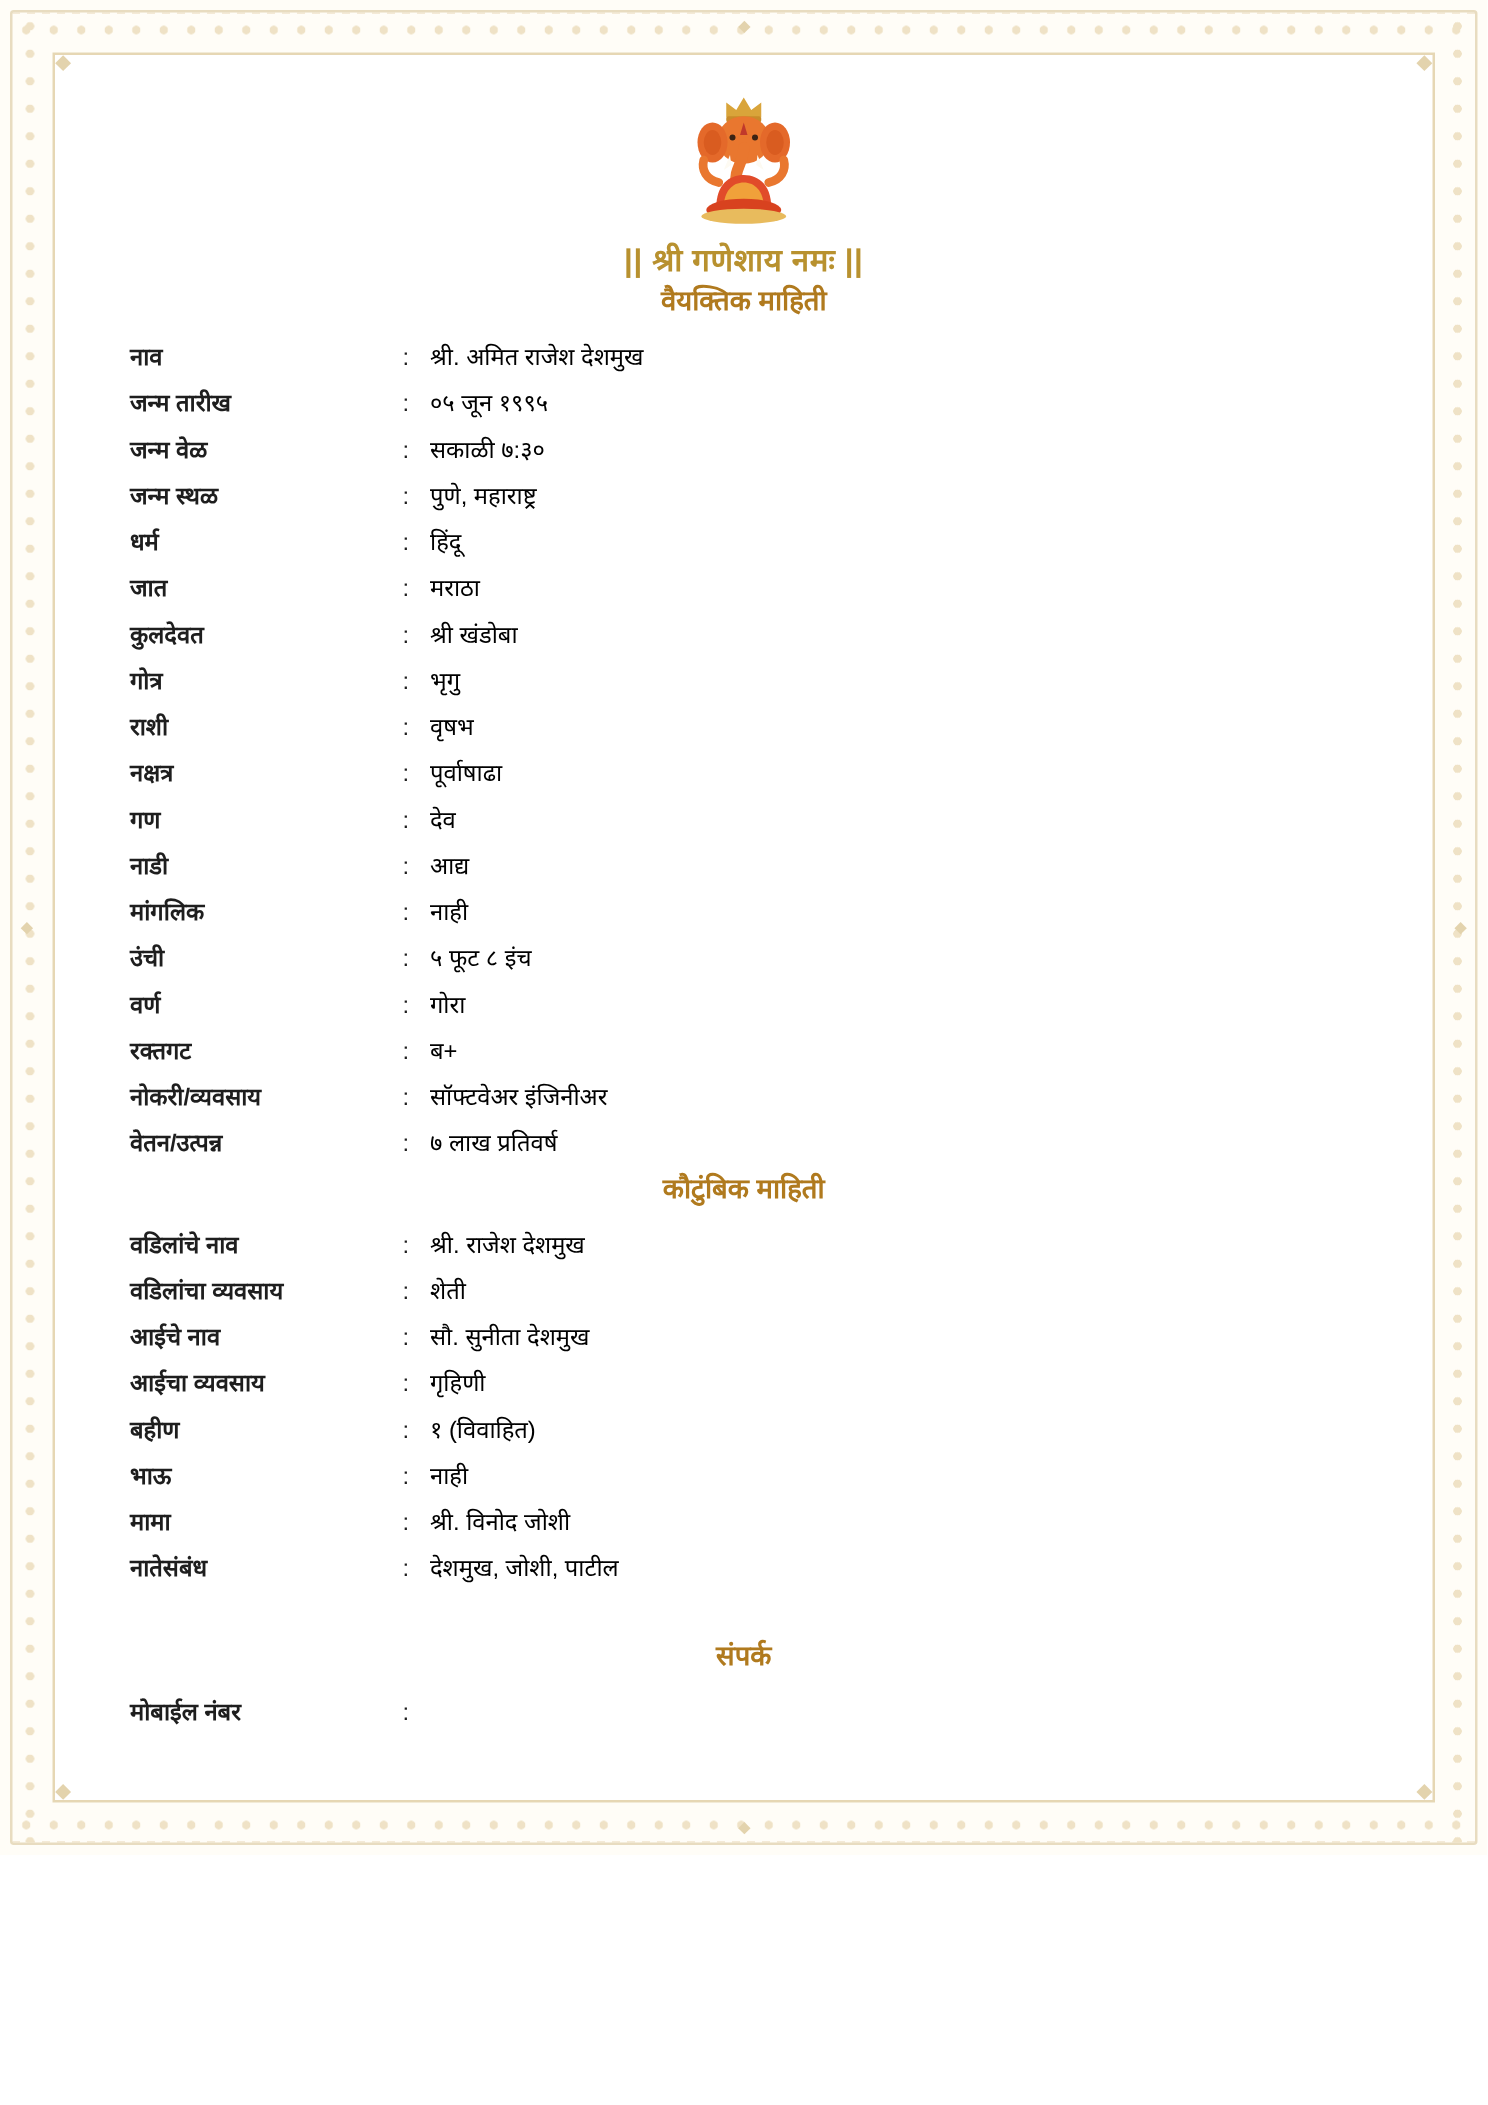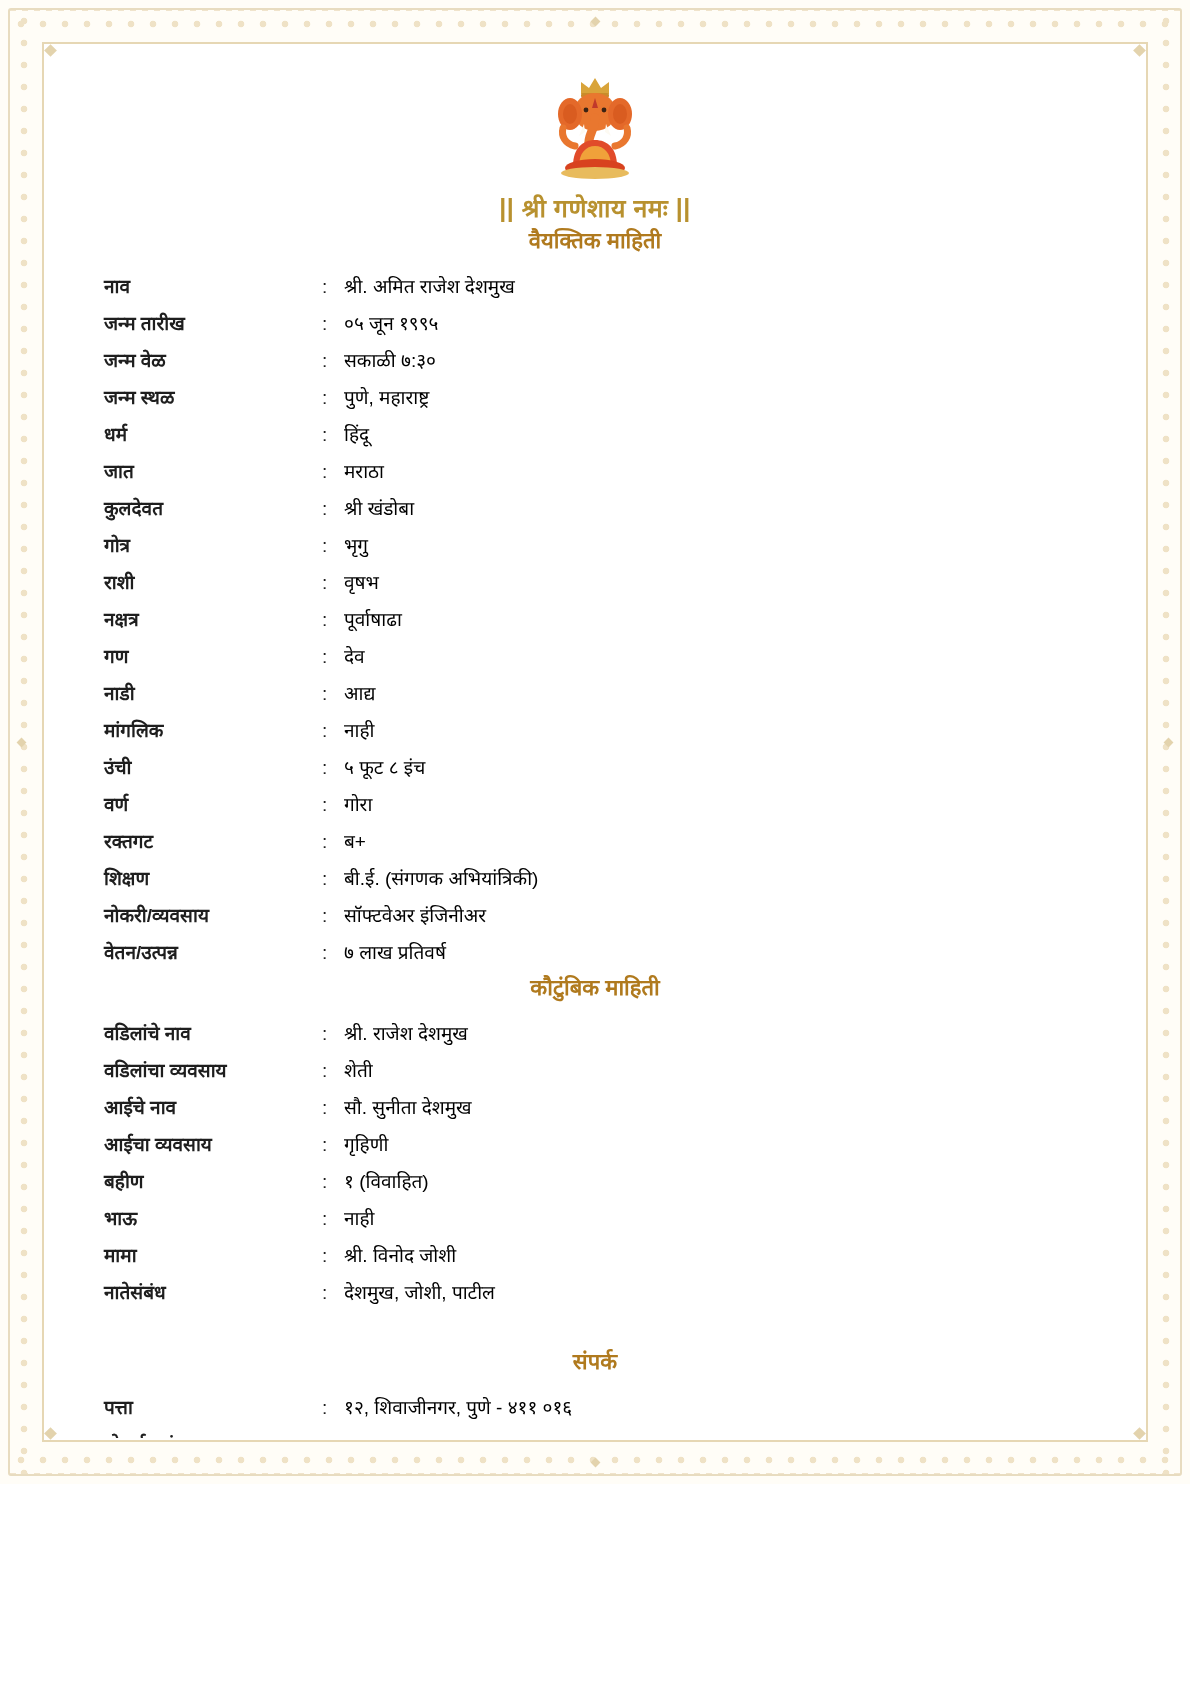--- a/index.html
+++ b/index.html
@@ -304,25 +304,20 @@
           <td class="r-label">वर्ण</td>
           <td class="r-colon">:</td>
           <td class="r-value">गोरा</td>
         </tr>
         <tr>
           <td class="r-label">रक्तगट</td>
           <td class="r-colon">:</td>
           <td class="r-value">ब+</td>
         </tr>
         <tr>
-          <td class="r-label">शिक्षण</td>
-          <td class="r-colon">:</td>
-          <td class="r-value">बी.ई. (संगणक अभियांत्रिकी)</td>
-        </tr>
-        <tr>
           <td class="r-label">नोकरी/व्यवसाय</td>
           <td class="r-colon">:</td>
           <td class="r-value">सॉफ्टवेअर इंजिनीअर</td>
         </tr>
         <tr>
           <td class="r-label">वेतन/उत्पन्न</td>
           <td class="r-colon">:</td>
           <td class="r-value">७ लाख प्रतिवर्ष</td>
         </tr>
       </tbody>
@@ -371,25 +366,20 @@
           <td class="r-colon">:</td>
           <td class="r-value">देशमुख, जोशी, पाटील</td>
         </tr>
       </tbody>
     </table>
 
     <div class="section-title sec-3">संपर्क</div>
     <table class="rows">
       <tbody>
         <tr>
-          <td class="r-label">पत्ता</td>
-          <td class="r-colon">:</td>
-          <td class="r-value">१२, शिवाजीनगर, पुणे - ४११ ०१६</td>
-        </tr>
-        <tr>
           <td class="r-label">मोबाईल नंबर</td>
           <td class="r-colon">:</td>
           <td class="r-value"></td>
         </tr>
       </tbody>
     </table>
 
   </div>
 </div>
 

